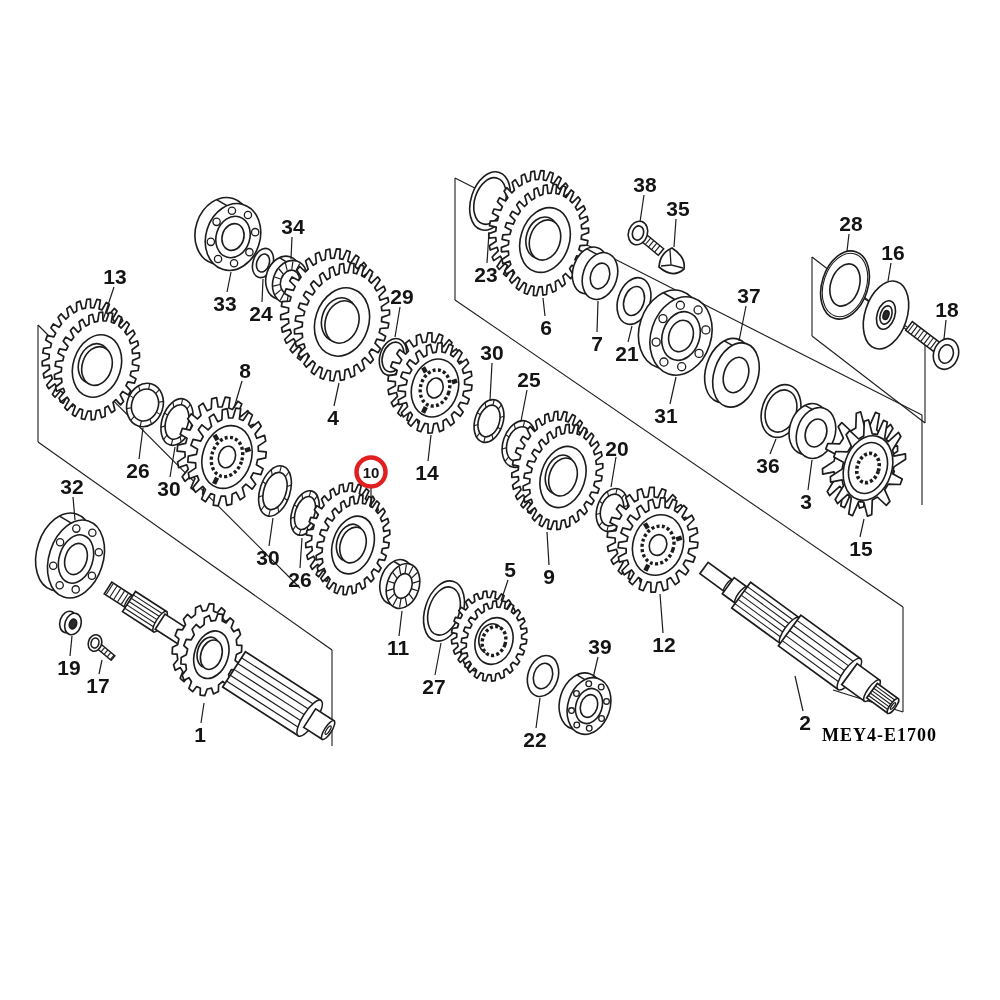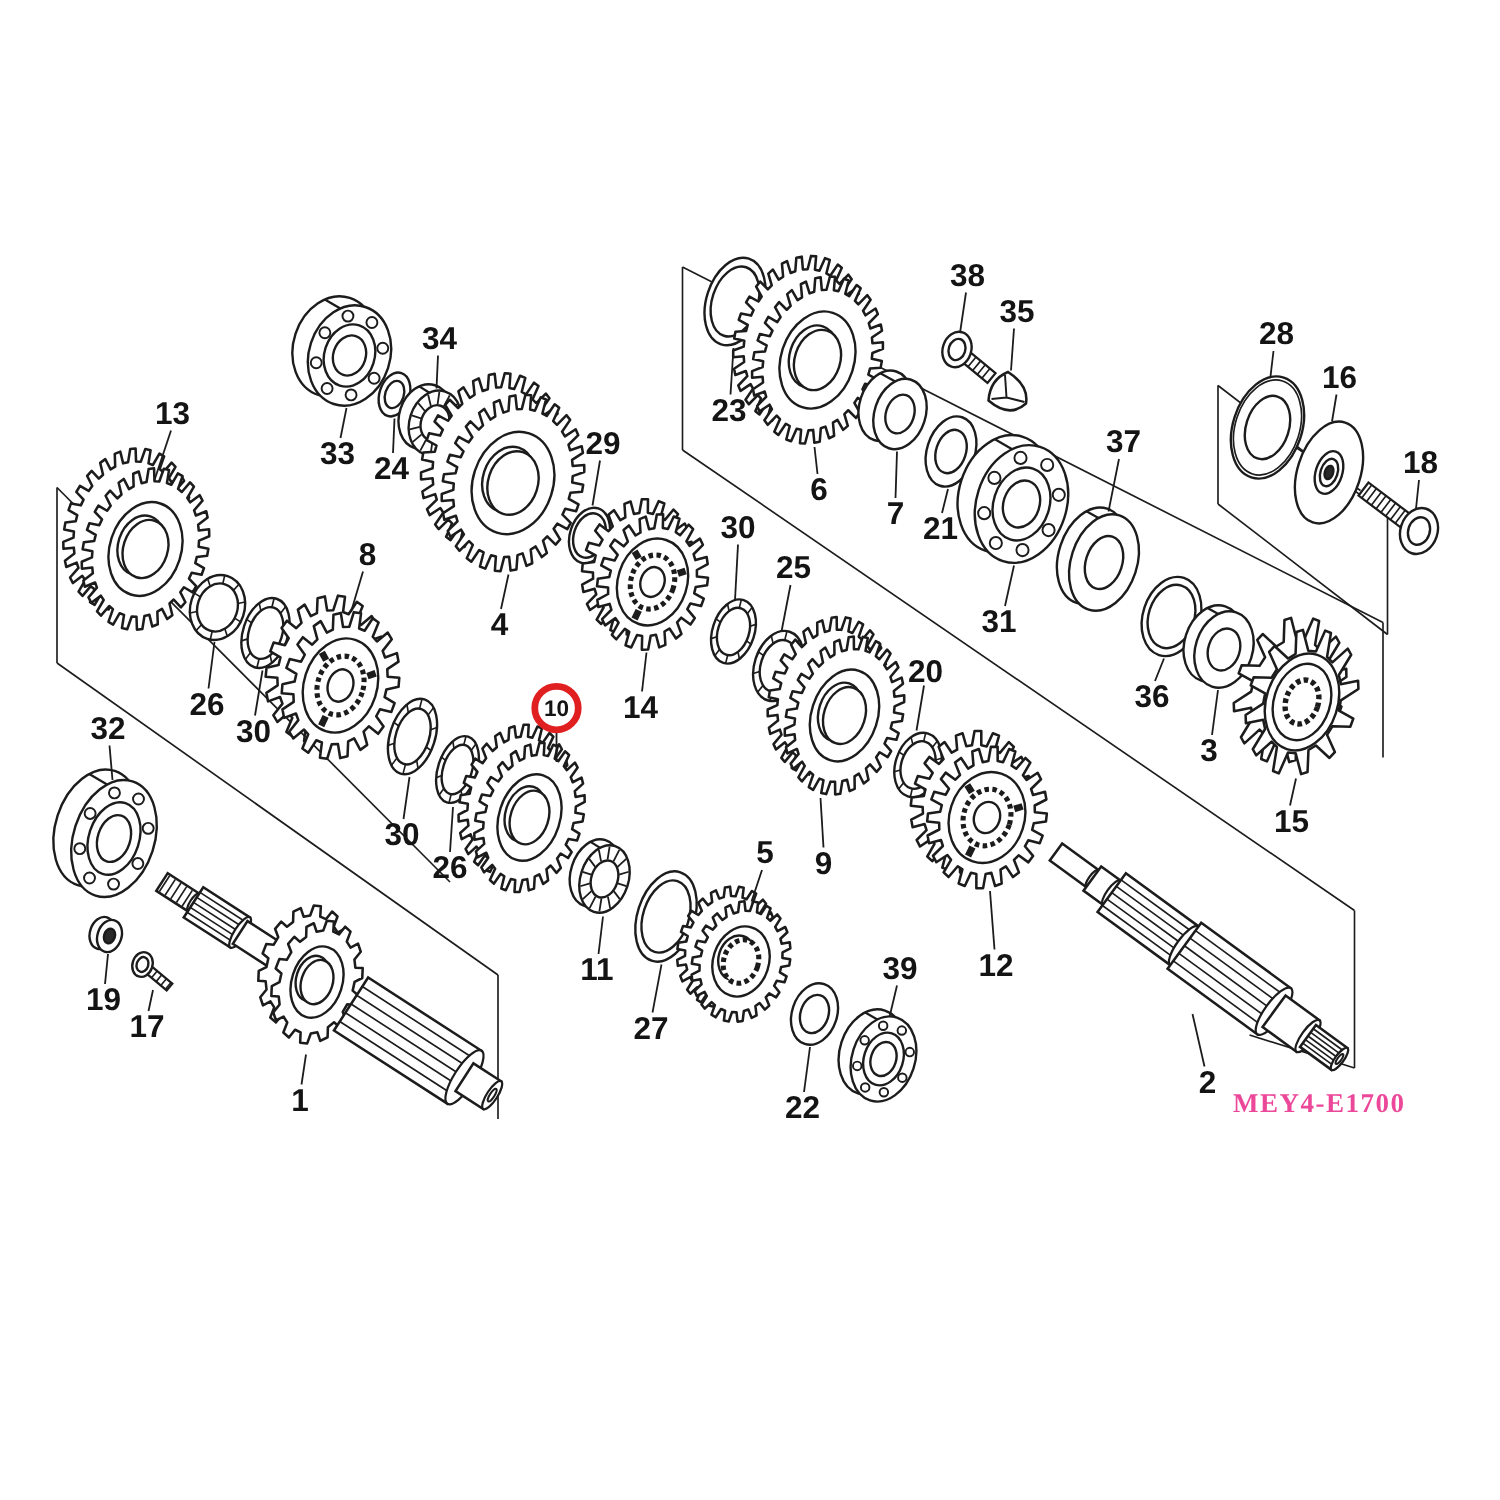--- a/index.html
+++ b/index.html
@@ -1,21 +1,21 @@
 <!DOCTYPE html>
 <html><head>
 <meta charset="utf-8">
 <style>
   html,body{margin:0;padding:0;background:#ffffff;}
   .stage{position:relative;width:1000px;height:1000px;background:#fff;overflow:hidden;
          font-family:"Liberation Sans", sans-serif;}
   svg{position:absolute;left:0;top:0;}
   .code-text{position:absolute;left:822px;top:725px;width:120px;
              font-family:"Liberation Serif", serif;font-size:18px;font-weight:600;
-             letter-spacing:1px;color:#ec4899;white-space:nowrap;}
+             letter-spacing:1px;color:#000000;white-space:nowrap;}
 </style>
 </head>
 <body>
 
 <div class="stage">
   <svg id="diagram-svg" width="1000" height="1000" viewBox="0 0 1000 1000">
       <g>
         <line x1="455" y1="178" x2="455" y2="300" stroke="#1c1c1c" stroke-width="1.1"></line>
         <line x1="455" y1="178" x2="922" y2="415" stroke="#1c1c1c" stroke-width="1.1"></line>
         <line x1="922" y1="415" x2="922" y2="505" stroke="#1c1c1c" stroke-width="1.1"></line>

